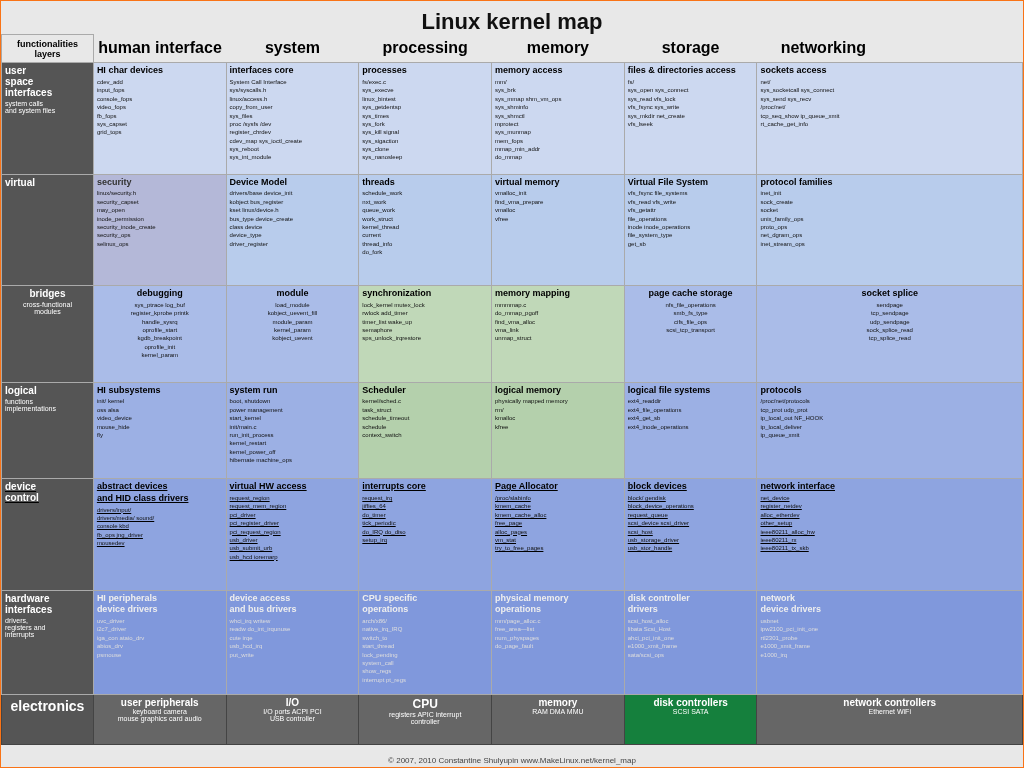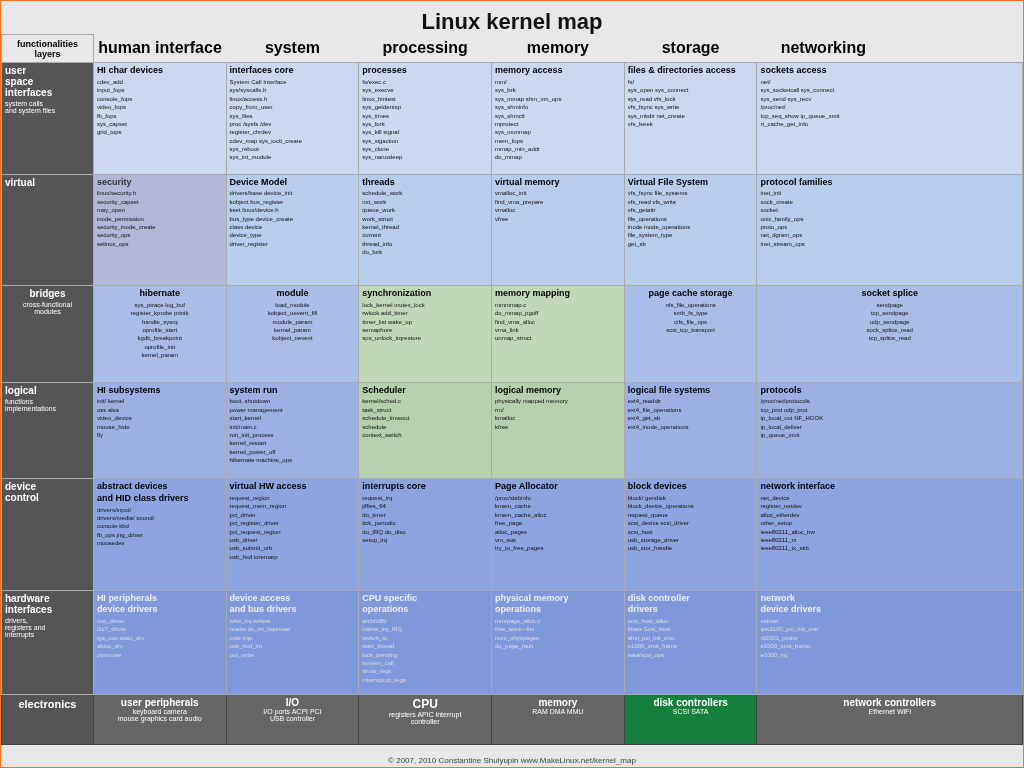--- a/index.html
+++ b/index.html
@@ -170,21 +170,21 @@
           <div class="cell-items-sm">inet_init<br>sock_create<br>socket<br>unix_family_ops<br>proto_ops<br>net_dgram_ops<br>inet_stream_ops</div>
         </td>
       </tr>
 
       <tr style="height:13%;">
         <td class="rl bg-blue3">
           <strong>bridges</strong>
           <span class="rl-sub">cross-functional<br>modules</span>
         </td>
         <td class="bg-blue3">
-          <div class="cell-title-lg">hibernate</div>
+          <div class="cell-title-lg">debugging</div>
           <div class="cell-items-sm">sys_ptrace log_buf<br>register_kprobe printk<br>handle_sysrq<br>oprofile_start<br>kgdb_breakpoint<br>oprofile_init<br>kernel_param</div>
         </td>
         <td class="bg-blue3">
           <div class="cell-title-lg">module</div>
           <div class="cell-items-sm">load_module<br>kobject_uevent_fill<br>module_param<br>kernel_param<br>kobject_uevent</div>
         </td>
         <td class="bg-green1">
           <div class="cell-title-lg">synchronization</div>
           <div class="cell-items-sm">lock_kernel mutex_lock<br>rwlock add_timer<br>timer_list wake_up<br>semaphore<br>sps_unlock_irqrestore</div>
         </td>
@@ -226,21 +226,21 @@
         <td class="bg-blue4">
           <div class="cell-title-lg">logical file systems</div>
           <div class="cell-items-sm">ext4_readdir<br>ext4_file_operations<br>ext4_get_sb<br>ext4_inode_operations</div>
         </td>
         <td class="bg-blue4" colspan="2">
           <div class="cell-title-lg">protocols</div>
           <div class="cell-items-sm">/proc/net/protocols<br>tcp_prot udp_prot<br>ip_local_out NF_HOOK<br>ip_local_deliver<br>ip_queue_xmit</div>
         </td>
       </tr>
 
-      <tr style="height:15%;">
+      <tr style="height:15%;text-decoration:underline;">
         <td class="rl bg-blue5">
           <strong>device<br>control</strong>
         </td>
         <td class="bg-blue5">
           <div class="cell-title-lg">abstract devices<br>and HID class drivers</div>
           <div class="cell-items-sm">drivers/input/<br>drivers/media/ sound/<br>console kbd<br>fb_ops jng_driver<br>mousedev</div>
         </td>
         <td class="bg-blue5">
           <div class="cell-title-lg">virtual HW access</div>
           <div class="cell-items-sm">request_region<br>request_mem_region<br>pci_driver<br>pci_register_driver<br>pci_request_region<br>usb_driver<br>usb_submit_urb<br>usb_hcd ioremarp</div>
@@ -288,21 +288,21 @@
           <div class="cell-title-lg">disk controller<br>drivers</div>
           <div class="cell-items-sm" style="color:#ddd;">scsi_host_alloc<br>libata Scsi_Host<br>ahci_pci_init_one<br>e1000_xmit_frame<br>sata/scsi_ops</div>
         </td>
         <td class="bg-blue6" style="color:#eee;" colspan="2">
           <div class="cell-title-lg">network<br>device drivers</div>
           <div class="cell-items-sm" style="color:#ddd;">usbnet<br>ipw2100_pci_init_one<br>rtl2301_probe<br>e1000_xmit_frame<br>e1000_irq</div>
         </td>
       </tr>
 
       <tr style="height:48px;background:#888;">
-        <td style="background:#555;color:white;font-weight:bold;font-size:11px;text-align:center;border:1px solid #444;padding:3px;margin-left:37px;">electronics</td>
+        <td style="background:#555;color:white;font-weight:bold;font-size:14px;text-align:center;border:1px solid #444;padding:3px;margin-left:37px;">electronics</td>
         <td style="background:#666;color:white;text-align:center;border:1px solid #444;padding:2px;">
           <div style="font-size:10px;font-weight:bold;">user peripherals</div>
           <div style="font-size:7px;">keyboard  camera<br>mouse  graphics card  audio</div>
         </td>
         <td style="background:#666;color:white;text-align:center;border:1px solid #444;padding:2px;">
           <div style="font-size:10px;font-weight:bold;">I/O</div>
           <div style="font-size:7px;">I/O ports  ACPI  PCI<br>USB  controller</div>
         </td>
         <td style="background:#666;color:white;text-align:center;border:1px solid #444;padding:2px;">
           <div style="font-size:12px;font-weight:bold;">CPU</div>

